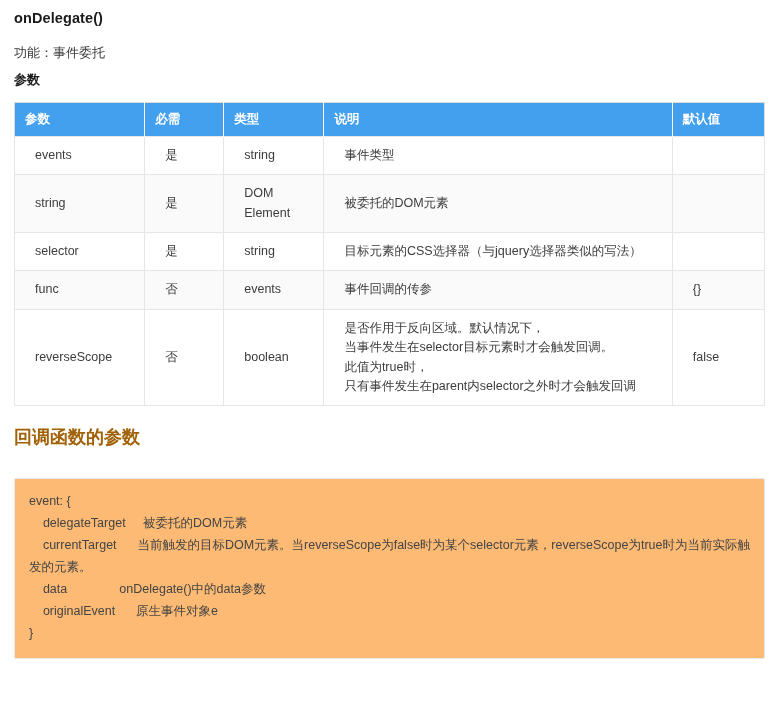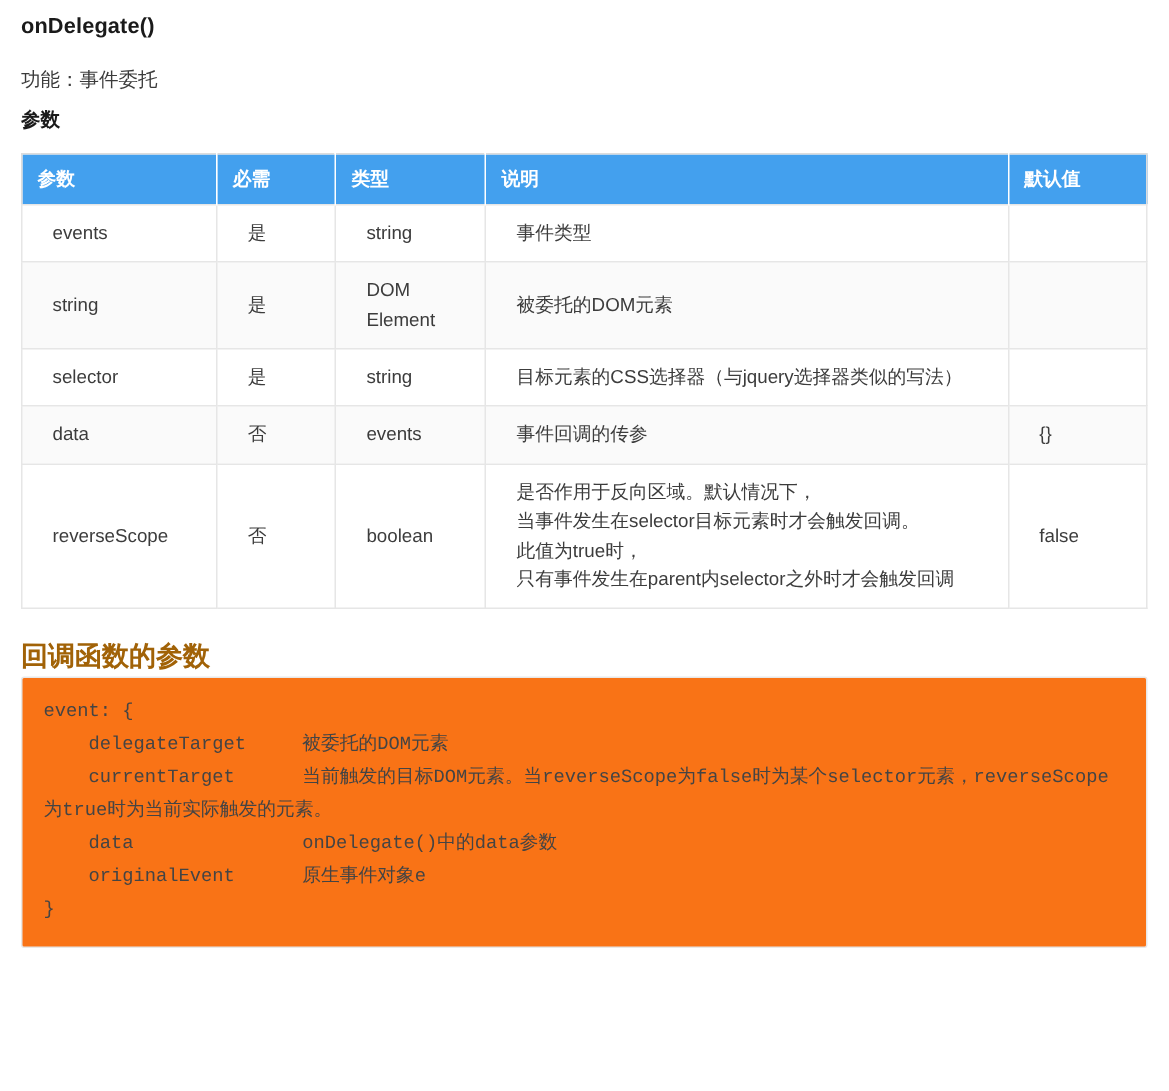--- a/index.html
+++ b/index.html
@@ -80,28 +80,28 @@
   .col-def    { width: 92px; }
   .cell-multiline { white-space: pre-line; }
   
   .code-label {
     font-size: 18px;
     font-weight: bold;
     color: #a16207;
     margin: 19px 0 0 0;
   }
   .code-block {
-    margin-top: 2px;
+    margin-top: 29px;
     width: 751px;
     box-sizing: border-box;
-    background: #f97316;
+    background: #fdba74;
     border: 1px solid #e8e8e8;
     border-radius: 2px;
     padding: 12px 14px 14px 14px;
-    font-family: Liberation Mono, monospace;
+    font-family: Liberation Sans, sans-serif;
     font-size: 12.5px;
     line-height: 1.75;
     color: #444444;
     white-space: pre-wrap;
     word-break: break-word;
   }
 </style>
 </head>
 <body>
 
@@ -146,21 +146,21 @@
         <td></td>
       </tr>
       <tr>
         <td>selector</td>
         <td>是</td>
         <td>string</td>
         <td class="cell-multiline">目标元素的CSS选择器（与jquery选择器类似的写法）</td>
         <td></td>
       </tr>
       <tr>
-        <td>data</td>
+        <td>func</td>
         <td>否</td>
         <td>events</td>
         <td class="cell-multiline">事件回调的传参</td>
         <td>{}</td>
       </tr>
       <tr>
         <td>reverseScope</td>
         <td>否</td>
         <td>boolean</td>
         <td class="cell-multiline">是否作用于反向区域。默认情况下，

